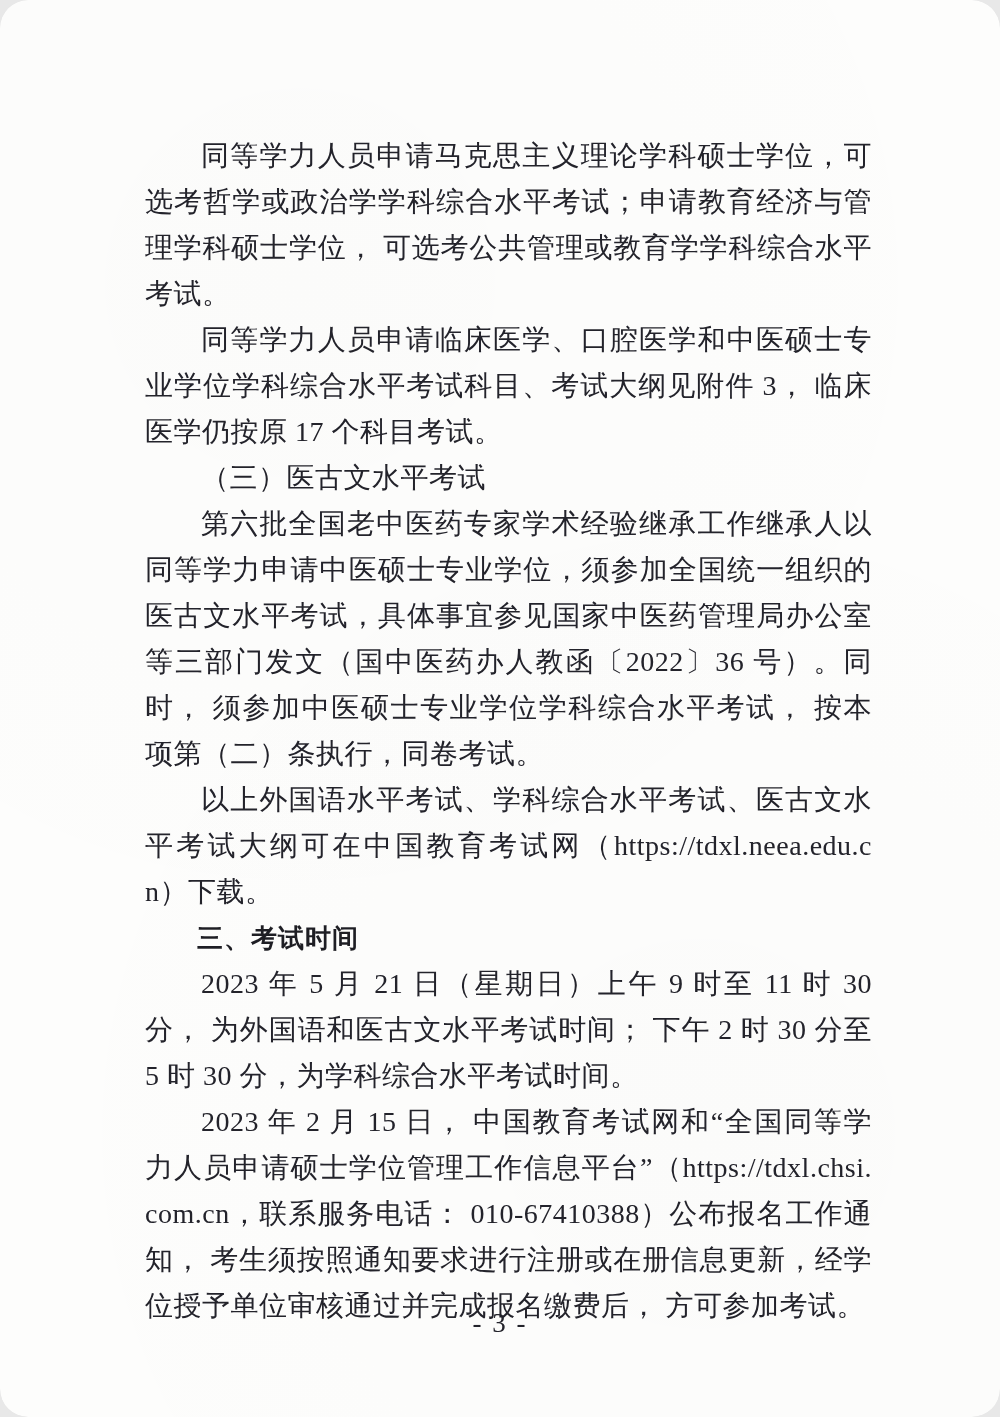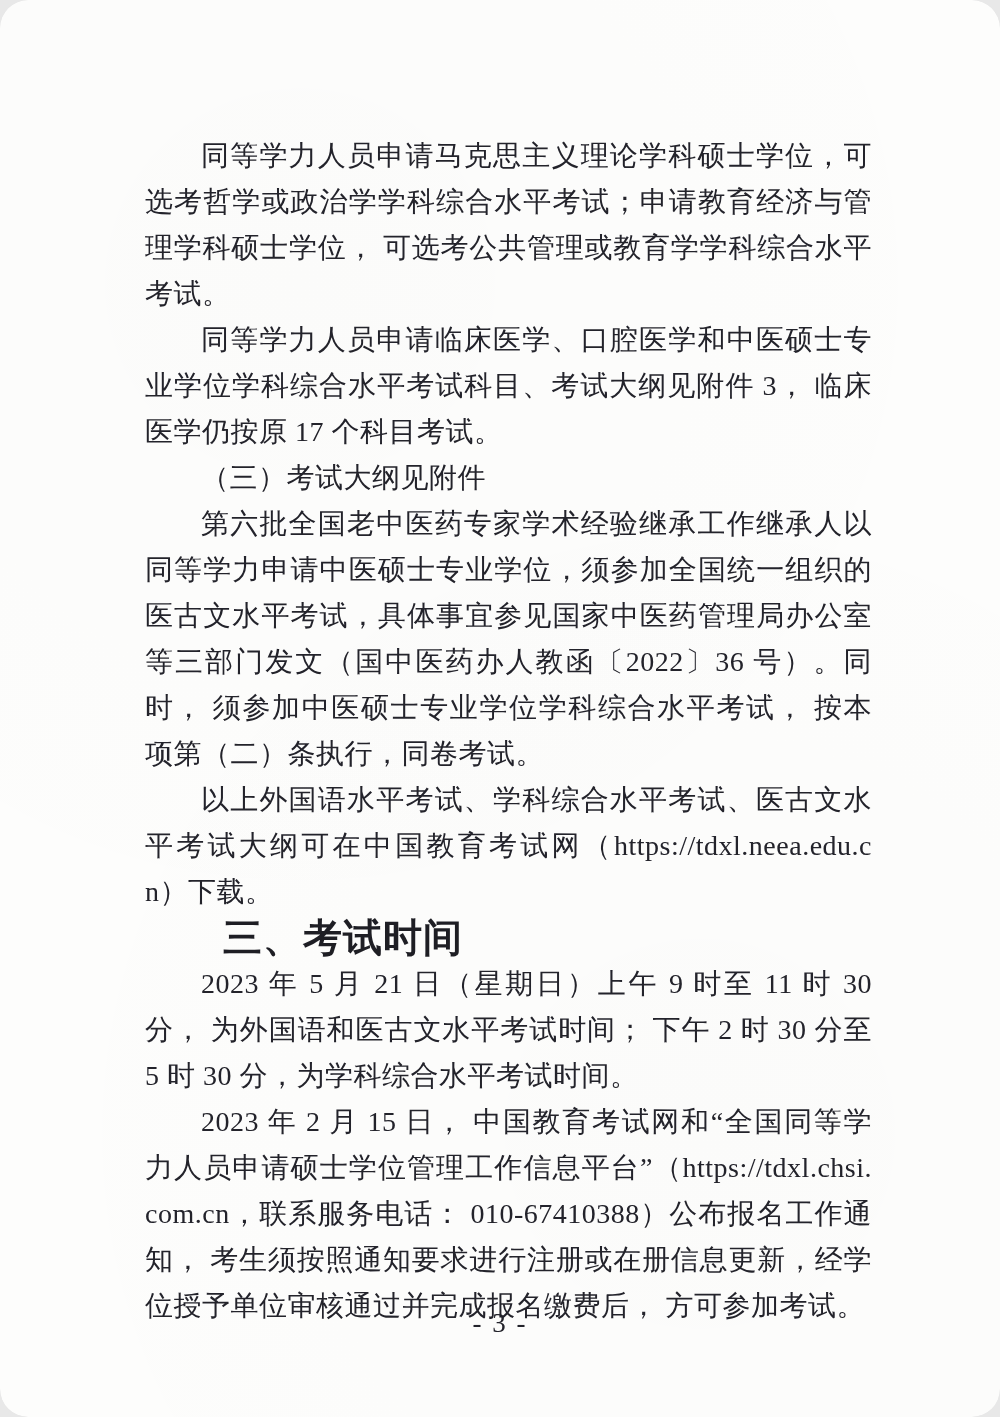--- a/index.html
+++ b/index.html
@@ -36,21 +36,21 @@
     text-justify: inter-character;
     text-indent: 2em;
     word-break: break-all;
     overflow-wrap: anywhere;
     letter-spacing: 0.5px;
   }
 
   p.para.heading {
     font-family: "Liberation Sans", "DejaVu Sans", sans-serif;
     font-weight: 700;
-    font-size: 39px;
+    font-size: 26px;
     letter-spacing: 1px;
     color: #1e1e24;
     text-align: left;
     word-break: keep-all;
   }
 
   .footer {
     position: absolute;
     left: 0;
     bottom: 78px;
@@ -64,21 +64,21 @@
 </head>
 <body>
 
 <div class="page">
 
   <div class="doc-body">
     <p class="para body">同等学力人员申请马克思主义理论学科硕士学位，可选考哲学或政治学学科综合水平考试；申请教育经济与管理学科硕士学位， 可选考公共管理或教育学学科综合水平考试。</p>
 
     <p class="para body">同等学力人员申请临床医学、口腔医学和中医硕士专业学位学科综合水平考试科目、考试大纲见附件 3， 临床医学仍按原 17 个科目考试。</p>
 
-    <p class="para body">（三）考试大纲见附件</p>
+    <p class="para body">（三）医古文水平考试</p>
 
     <p class="para body">第六批全国老中医药专家学术经验继承工作继承人以同等学力申请中医硕士专业学位，须参加全国统一组织的医古文水平考试，具体事宜参见国家中医药管理局办公室等三部门发文（国中医药办人教函〔2022〕36 号）。同时， 须参加中医硕士专业学位学科综合水平考试， 按本项第（二）条执行，同卷考试。</p>
 
     <p class="para body">以上外国语水平考试、学科综合水平考试、医古文水平考试大纲可在中国教育考试网（https://tdxl.neea.edu.cn）下载。</p>
 
     <p class="para heading">三、考试时间</p>
 
     <p class="para body">2023 年 5 月 21 日（星期日）上午 9 时至 11 时 30 分， 为外国语和医古文水平考试时间； 下午 2 时 30 分至 5 时 30 分，为学科综合水平考试时间。</p>
 
 

